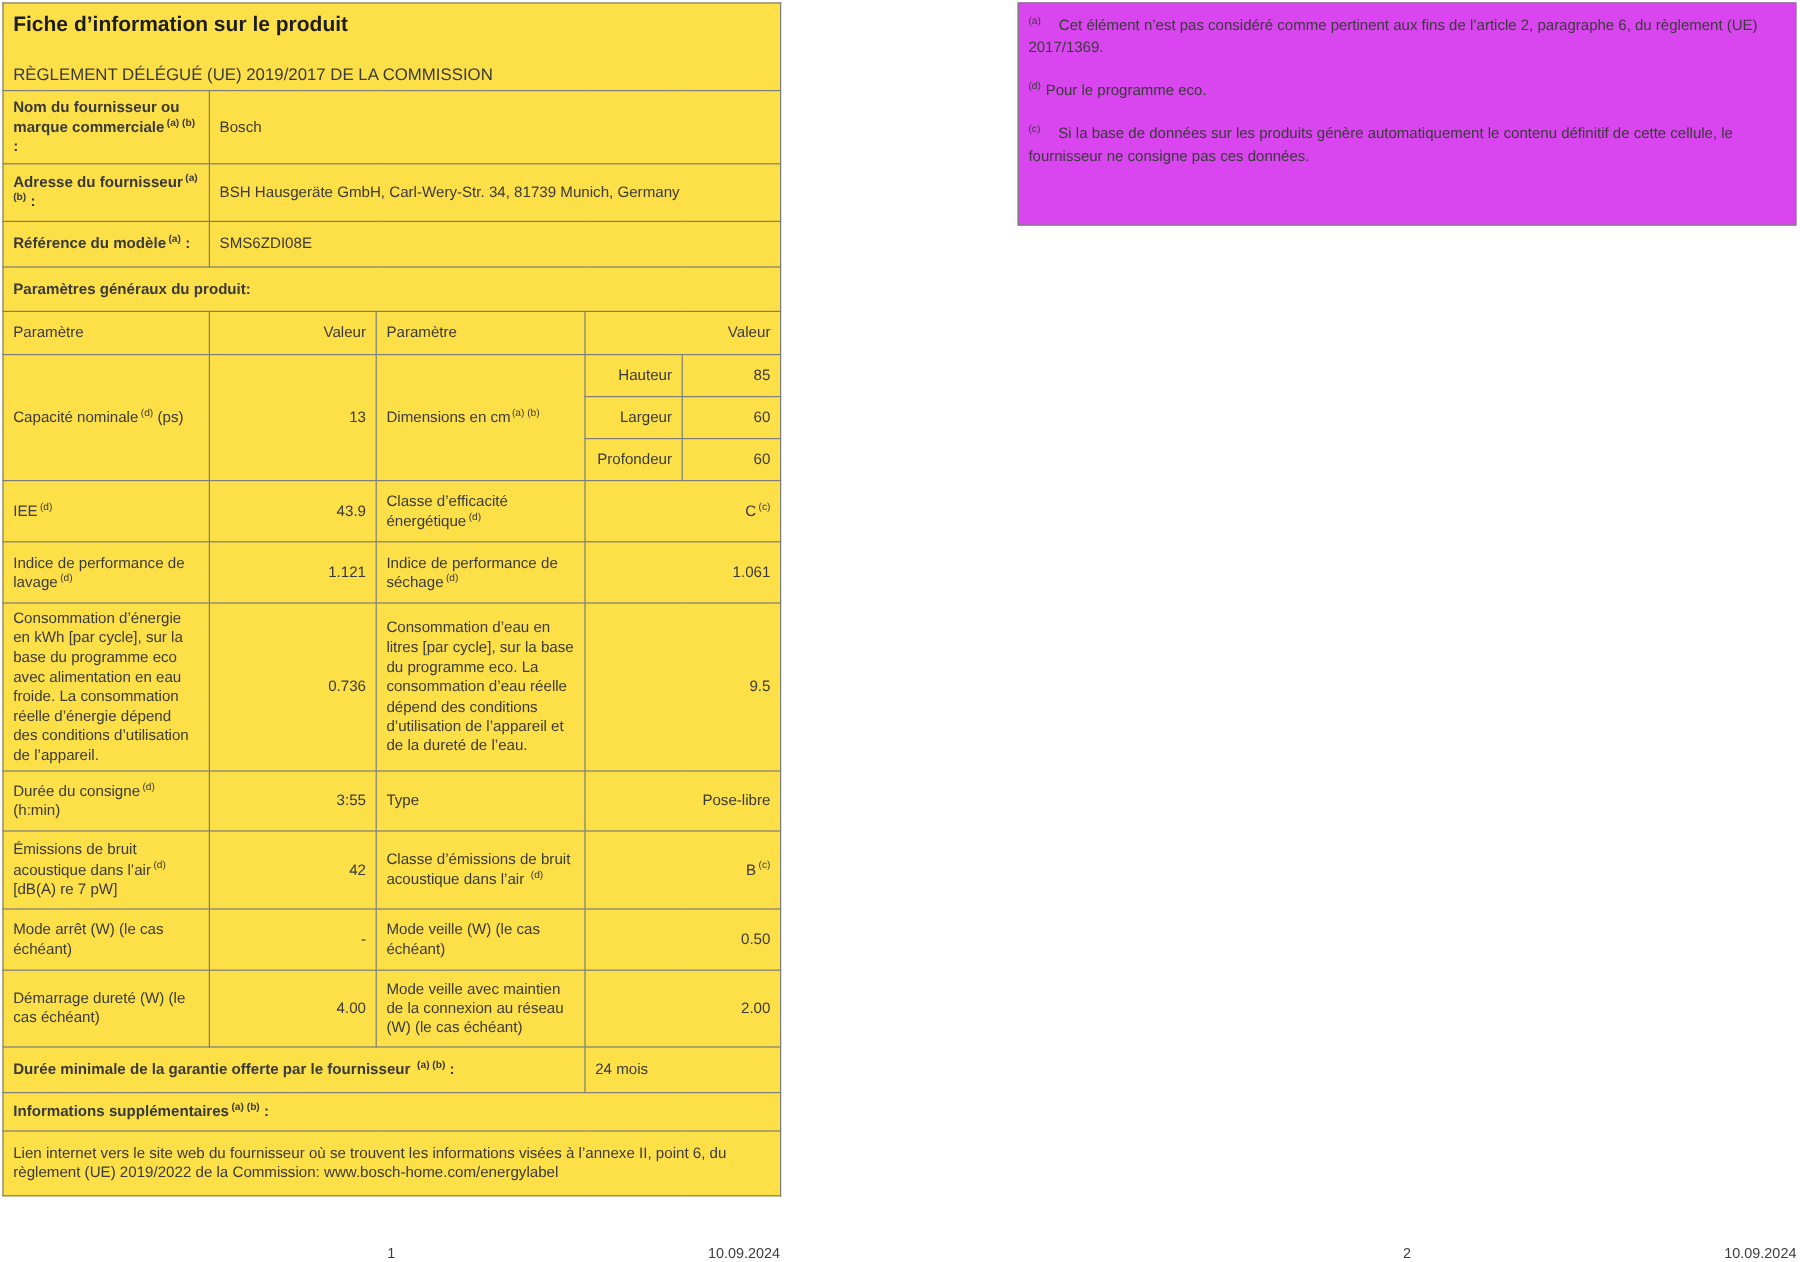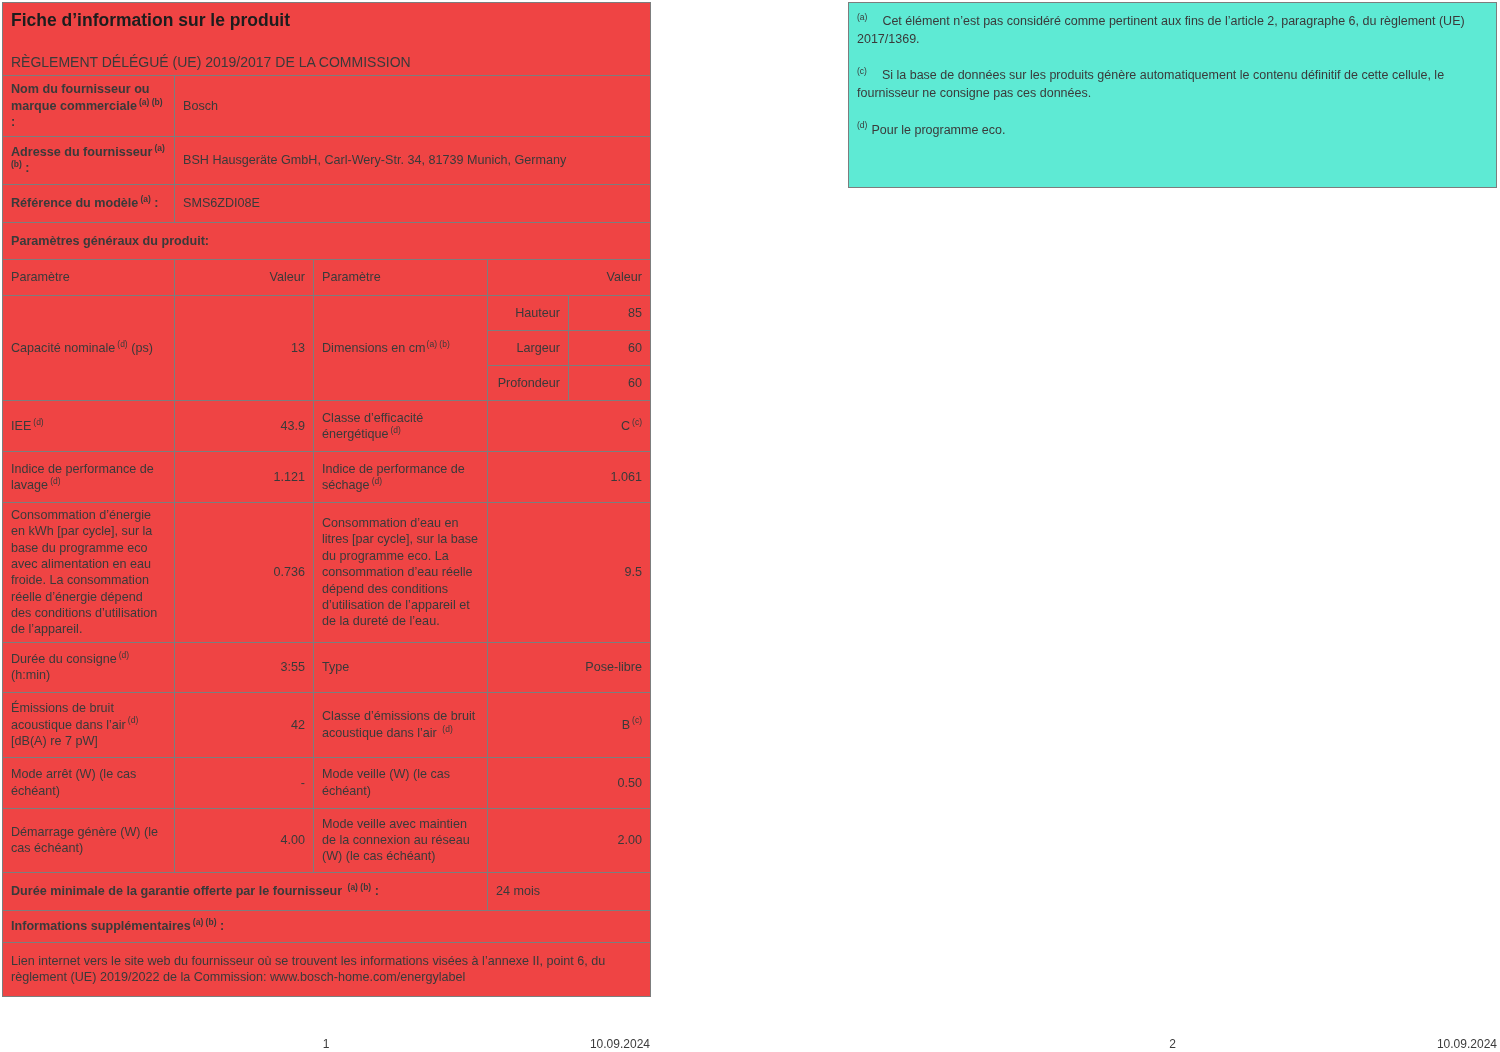--- a/index.html
+++ b/index.html
@@ -4,21 +4,21 @@
 <style>
   html,body{margin:0;padding:0;}
   body{
     width:1500px;height:1052px;position:relative;background:#ffffff;
     font-family:"Liberation Sans",sans-serif;color:#3a3a3a;overflow:hidden;
   }
   
   .sheet-left{position:absolute;left:2px;top:2px;}
   table.fiche{
     border-collapse:collapse;table-layout:fixed;width:648px;
-    font-size:12.6px;line-height:1.3;color:#3a3a3a;background:#ef4444;
+    font-size:12.6px;line-height:1.3;color:#3a3a3a;background:#fde047;
   }
   table.fiche td{
     border:1px solid #7d7d7d;padding:4px 8px;vertical-align:middle;
     word-wrap:break-word;
   }
   td.title-cell{padding:10px 9px 8px 9px;vertical-align:top;}
   .doc-title{font-size:17.5px;font-weight:bold;color:#1d1d1d;margin:2px 0 21px 0;}
   .doc-subtitle{font-size:14px;color:#3a3a3a;}
   .b{font-weight:bold;margin-top:44px;}
   .c{text-align:right;}
@@ -26,21 +26,21 @@
   sup.tight{margin-left:1px;}
   
   .r-sup1{height:61px}.r-sup2{height:48px}.r-sup3{height:38px}
   .r-sec{height:37px}.r-head{height:36px}.r-dim{height:35px}
   .r-iee{height:51px}.r-perf{height:51px}.r-conso{height:135px}
   .r-duree{height:50px}.r-bruit{height:65px}.r-arret{height:51px}
   .r-dem{height:64px}.r-gar{height:38px}.r-info{height:32px}.r-lien{height:54px}
   
   .footnote-box{
     position:absolute;left:848px;top:2px;width:649px;height:186px;
-    box-sizing:border-box;border:1px solid #7d7d7d;background:#5eead4;
+    box-sizing:border-box;border:1px solid #7d7d7d;background:#d946ef;
     padding:9px 10px 0 8px;
   }
   .footnote-box p{
     margin:0 0 18px 0;font-size:12.5px;line-height:1.45;color:#3a3a3a;
   }
   .fn-marker{font-size:8.5px;vertical-align:super;line-height:0;margin-left:0;}
   .fn-marker.gap{margin-right:15px;}
   .fn-marker.nogap{margin-right:4px;}
   
   .footer{position:absolute;top:1037px;height:15px;font-size:12px;color:#3c3c3c;}
@@ -148,21 +148,21 @@
     </tr>
 
     <tr class="r-arret">
       <td>Mode arrêt (W) (le cas échéant)</td>
       <td class="c">-</td>
       <td>Mode veille (W) (le cas échéant)</td>
       <td colspan="2" class="c">0.50</td>
     </tr>
 
     <tr class="r-dem">
-      <td>Démarrage génère (W) (le cas échéant)</td>
+      <td>Démarrage dureté (W) (le cas échéant)</td>
       <td class="c">4.00</td>
       <td>Mode veille avec maintien de la connexion au réseau (W) (le cas échéant)</td>
       <td colspan="2" class="c">2.00</td>
     </tr>
 
     <tr class="r-gar">
       <td colspan="3" class="b"><span>Durée minimale de la garantie offerte par le fournisseur</span> <sup>(a) (b)</sup> <span>:</span></td>
       <td colspan="2">24 mois</td>
     </tr>
 
@@ -172,22 +172,22 @@
 
     <tr class="r-lien">
       <td colspan="5">Lien internet vers le site web du fournisseur où se trouvent les informations visées à l’annexe II, point 6, du règlement (UE) 2019/2022 de la Commission: www.bosch-home.com/energylabel</td>
     </tr>
   </tbody>
     </table>
 </div>
 
 <div class="footnote-box">
   <p><sup class="fn-marker gap">(a)</sup><span>Cet élément n’est pas considéré comme pertinent aux fins de l’article 2, paragraphe 6, du règlement (UE) 2017/1369.</span></p>
+  <p><sup class="fn-marker nogap">(d)</sup><span>Pour le programme eco.</span></p>
   <p><sup class="fn-marker gap">(c)</sup><span>Si la base de données sur les produits génère automatiquement le contenu définitif de cette cellule, le fournisseur ne consigne pas ces données.</span></p>
-  <p><sup class="fn-marker nogap">(d)</sup><span>Pour le programme eco.</span></p>
 </div>
 
 <div class="footer footer-left">
   <span class="pagenum">1</span>
   <span class="footdate">10.09.2024</span>
 </div>
 <div class="footer footer-right">
   <span class="pagenum">2</span>
   <span class="footdate">10.09.2024</span>
 </div>

